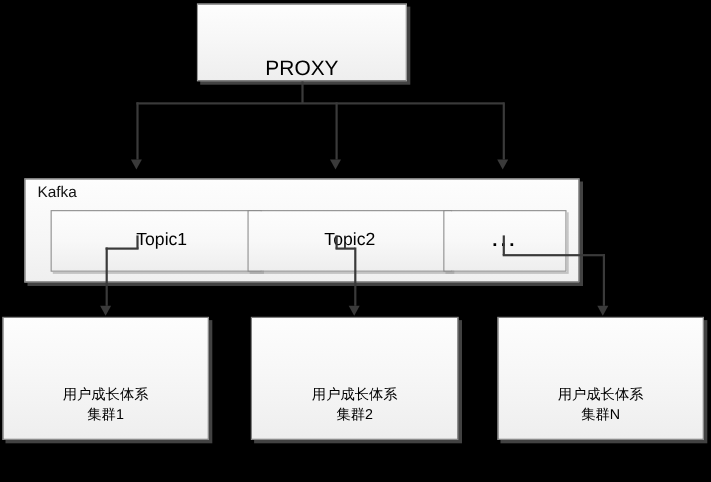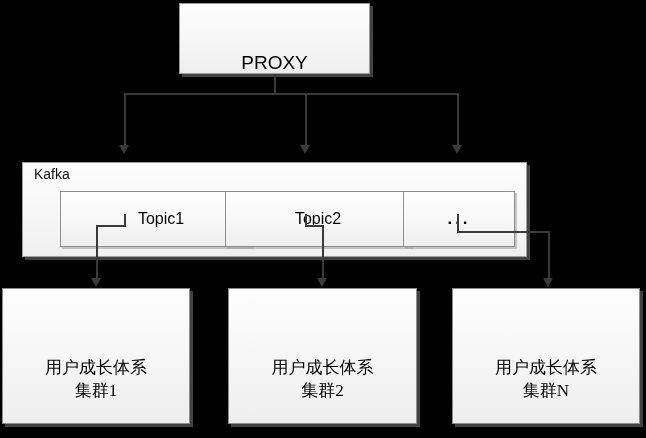--- a/index.html
+++ b/index.html
@@ -71,35 +71,34 @@
     height: 56px;
     border: 1px solid #8e8e8e;
     background: linear-gradient(to bottom, #fdfdfd 0%, #f8f8f8 50%, #eeeeee 100%);
     box-shadow: 2px 2px 0 0 rgba(150,150,150,0.5);
     display: flex;
     align-items: center;
     justify-content: center;
     font-size: 16px;
     color: #000;
   }
-  #topic-1 { left: 37px;  width: 192px; padding-left: 10px; }
+  #topic-1 { left: 23px;  width: 192px; padding-left: 10px; }
   #topic-2 { left: 202px; width: 186px; }
   #topic-3 { left: 380px; width: 112px; }
   #topic-3 .topic-text {
     letter-spacing: 3px;
     font-size: 17px;
     font-weight: 700;
     line-height: 0.4;
   }
   
   .cluster {
     top: 288px;
-    height: 136px;
-    font-size: 17px;
-    font-family: Liberation Serif, serif;
+    height: 112px;
+    font-size: 13px;
   }
   #cluster-1 { left: 2px;   width: 188px; }
   #cluster-2 { left: 228px; width: 189px; }
   #cluster-3 { left: 452px; width: 188px; }
   .cluster .node-label { padding: 0 6px; }
 
   
   .ln-v, .ln-h {
     position: absolute;
     background: #3a3a3a;

